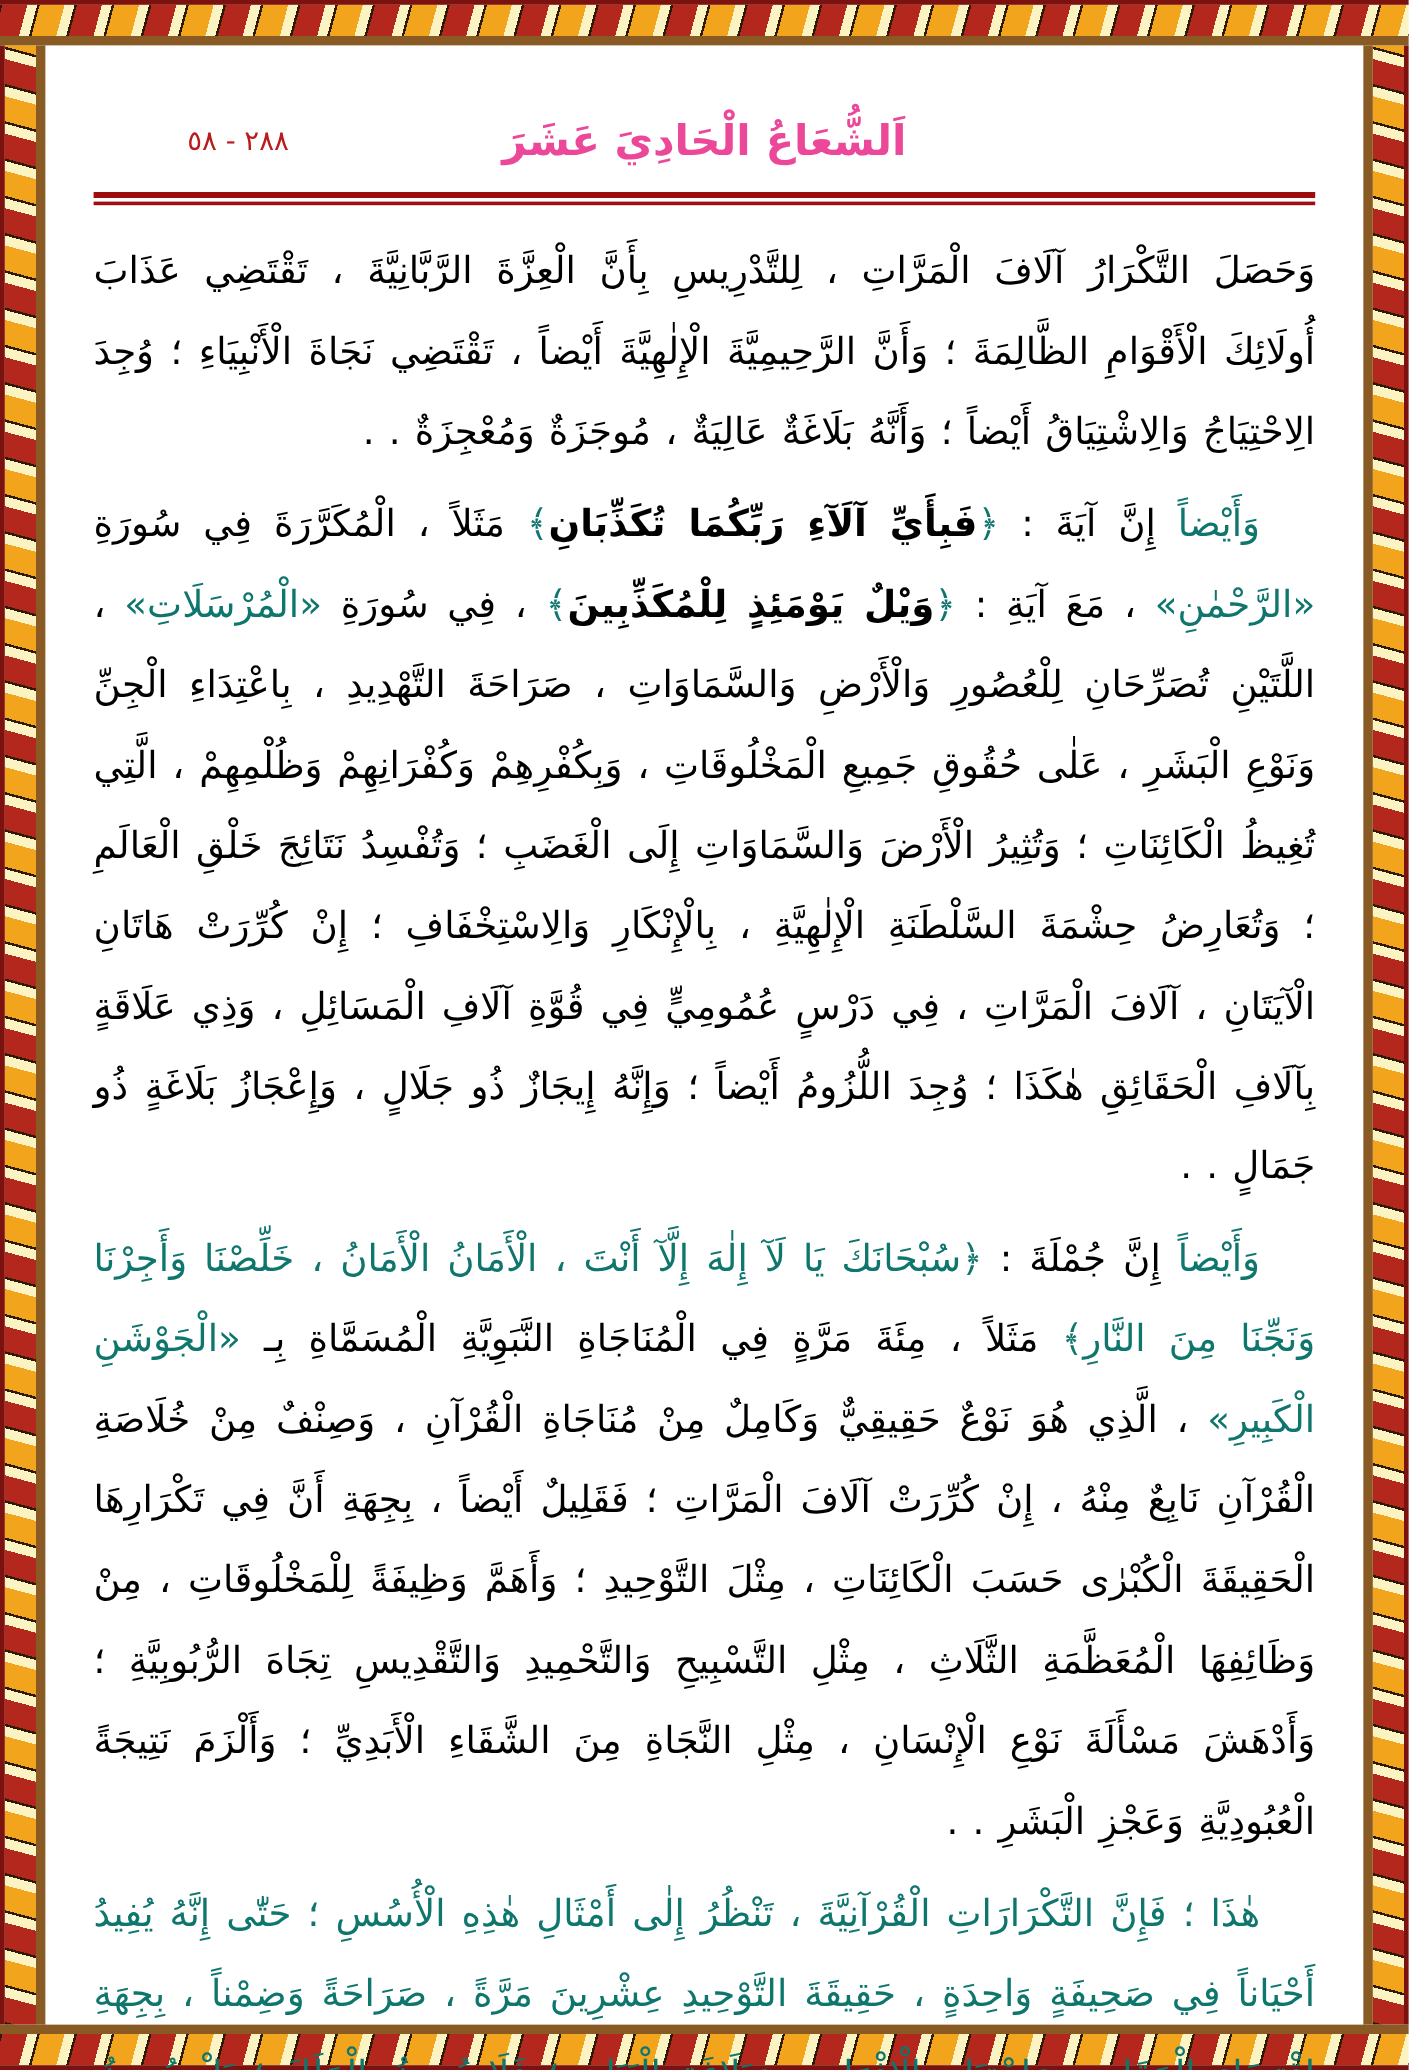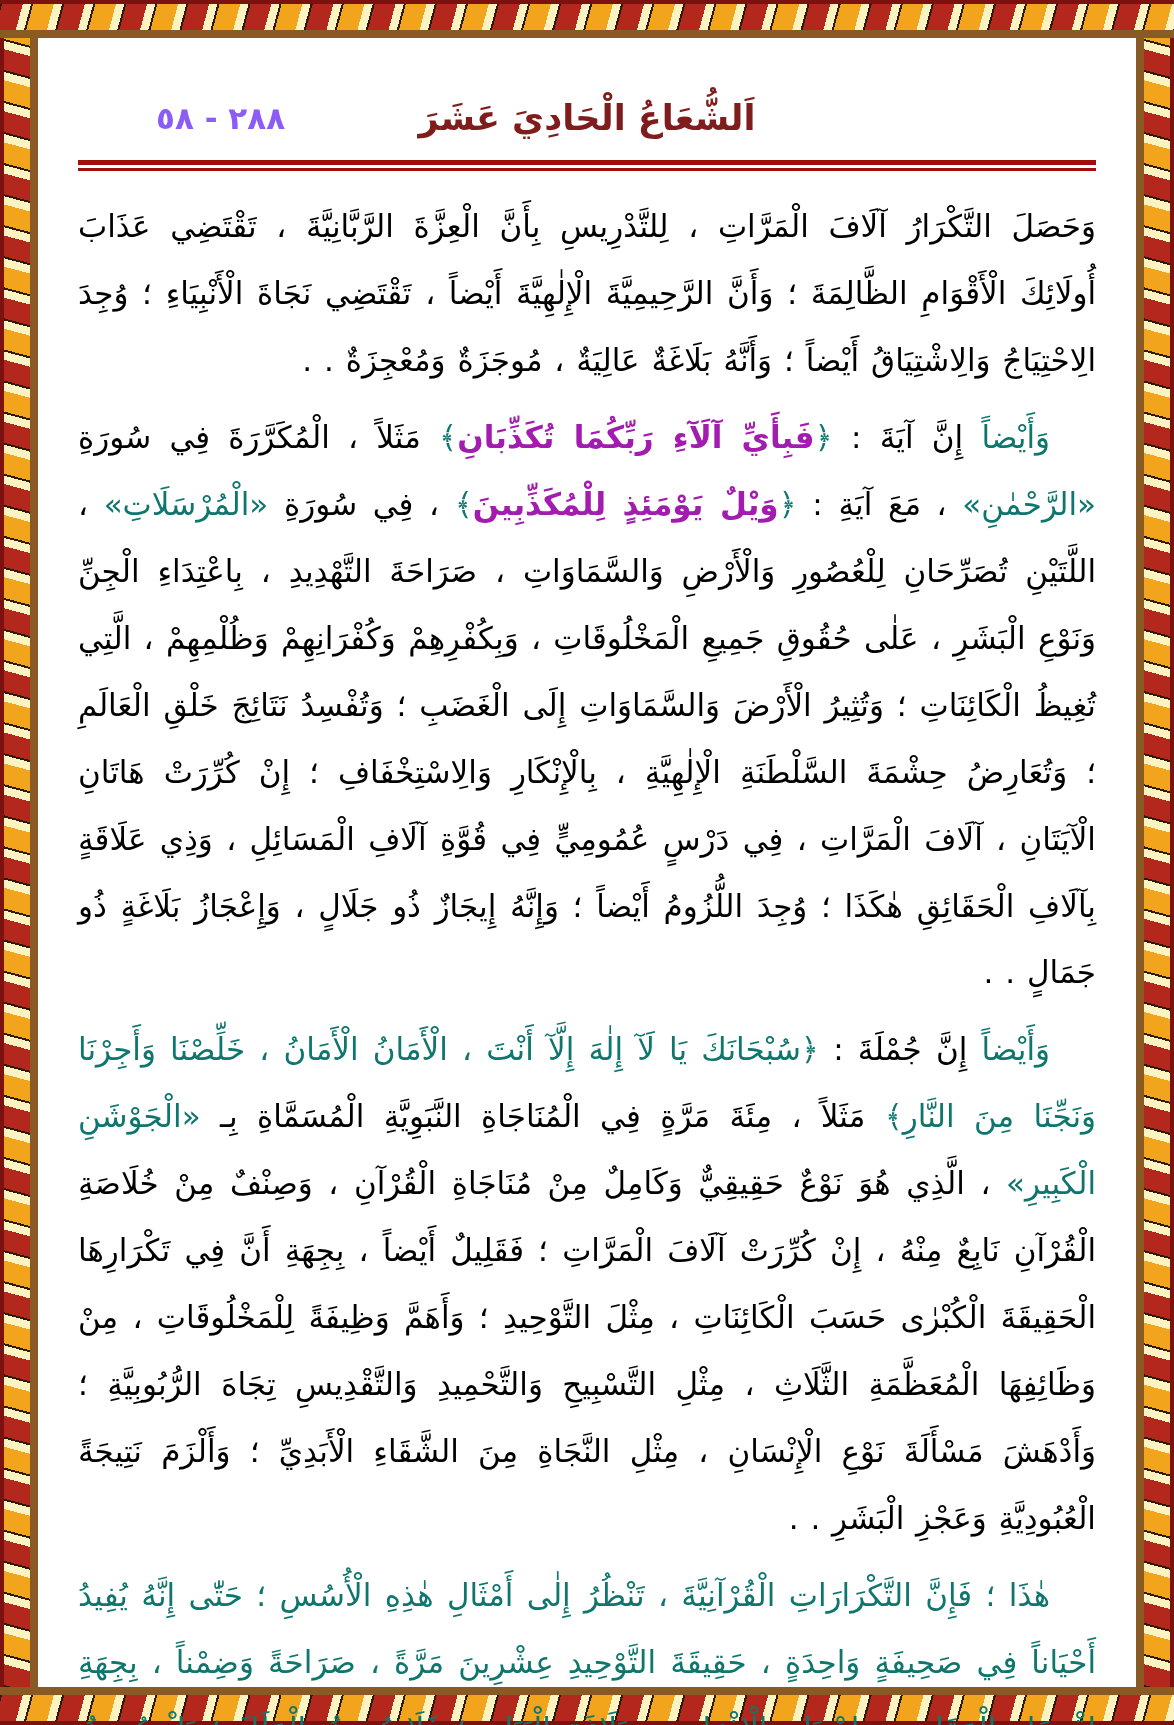--- a/index.html
+++ b/index.html
@@ -28,43 +28,43 @@
 
   
   .content{
     position:absolute;top:38px;bottom:38px;left:38px;right:38px;
     background:#ffffff;box-sizing:border-box;padding:48px 40px 0 40px;
     direction:rtl;
   }
   .header{position:relative;height:64px;}
   .page-title{
     position:absolute;left:0;right:0;text-align:center;
-    color:#7f1d1d;font-weight:bold;font-size:35px;line-height:64px;
+    color:#ec4899;font-weight:bold;font-size:35px;line-height:64px;
   }
   .page-number{
     position:absolute;left:78px;top:0;
-    color:#8b5cf6;font-weight:bold;font-size:31px;line-height:64px;
+    color:#b91c1c;font-weight:normal;font-size:23px;line-height:64px;
     direction:rtl;
   }
   .divider{
     margin-top:10px;height:0;
     border-top:5px solid #9e0e0e;border-bottom:3px solid #9e0e0e;
     padding-top:3px;
   }
   .text-body{margin-top:22px;}
   .para{
     margin:0 0 10px 0;
     font-size:31px;line-height:2.16;color:#000;
     text-align:justify;text-justify:inter-word;word-spacing:2px;
   }
   .para.indent{text-indent:46px;}
   .para.center{text-indent:0;}
   .black{color:#000000;}
   .red{color:#0f766e;}
-  .blue{color:#a21caf;font-weight:bold;}
+  .blue{color:#000000;font-weight:bold;}
 </style>
 </head>
 <body>
 
 <div class="strip strip-top"></div>
 <div class="strip strip-bottom"></div>
 <div class="strip strip-left"></div>
 <div class="strip strip-right"></div>
 
 <div class="content">

